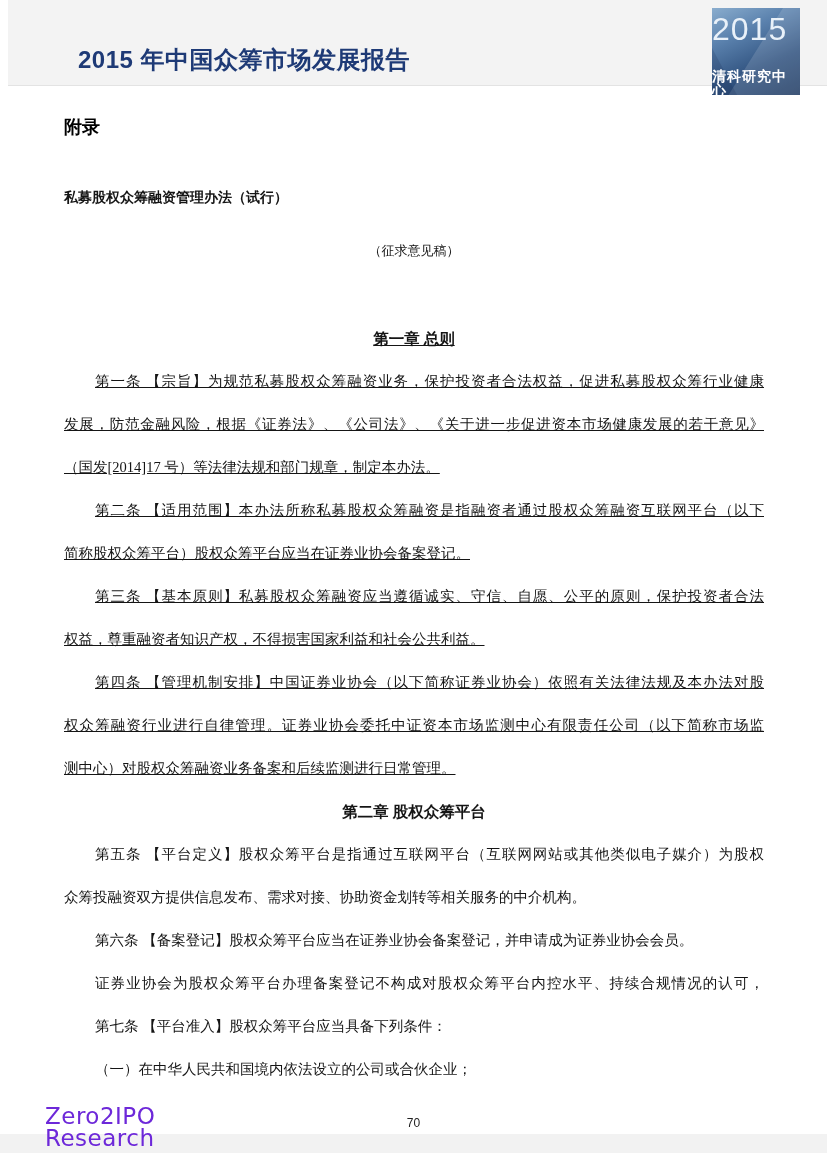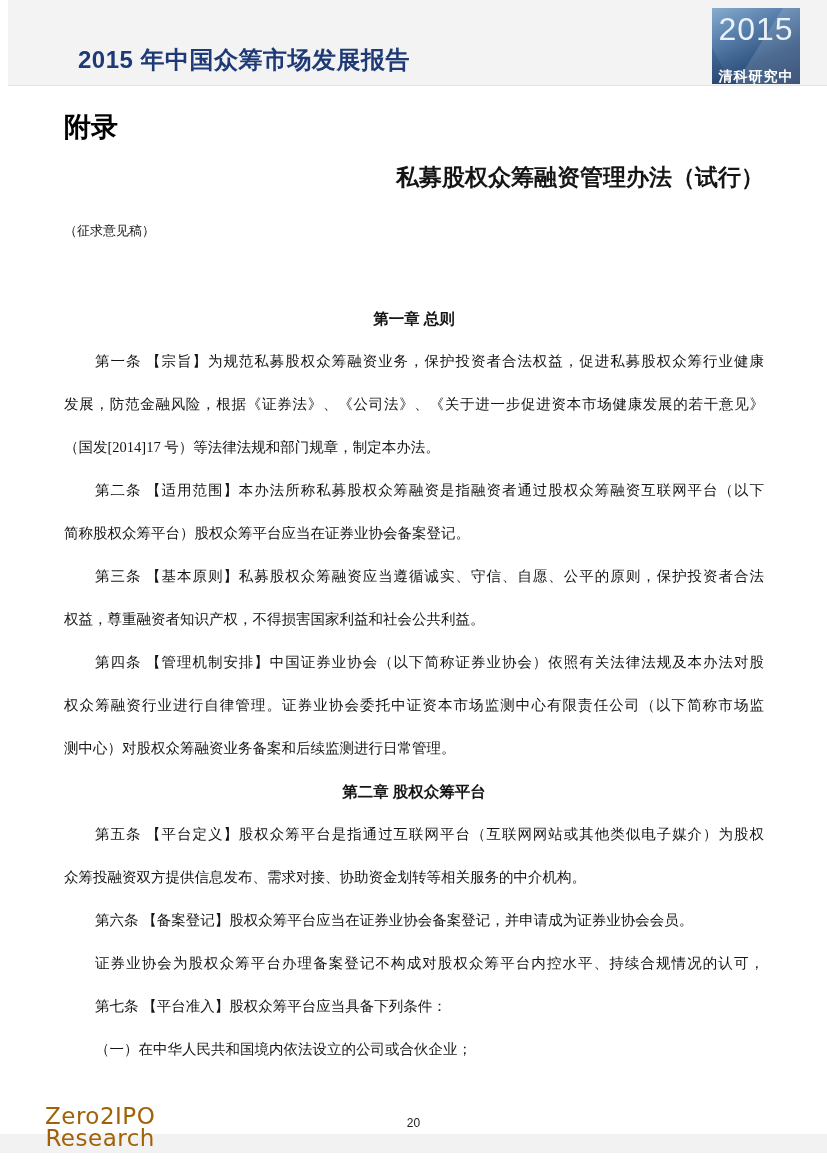--- a/index.html
+++ b/index.html
@@ -13,23 +13,23 @@
     position:absolute; top:0; left:8px; width:827px; height:85px;
     background:#f3f3f3; border-bottom:1px solid #e3e3e3;
   }
   .report-title {
     position:absolute; left:70px; bottom:9px;
     font-family:"Liberation Sans","DejaVu Sans",sans-serif;
     font-weight:bold; font-size:24px; color:#1e3a76; letter-spacing:0.5px;
     white-space:nowrap;
   }
   .logo-box {
-    position:absolute; top:8px; right:27px; width:88px; height:76px;
+    position:absolute; top:8px; right:27px; width:88px; height:87px;
     background:linear-gradient(155deg,#8aadce 0%,#5a81ad 30%,#30527f 65%,#1f3a62 100%);
-    overflow:hidden; text-align:center; z-index:5;
+    overflow:hidden; text-align:left; z-index:5;
   }
   .logo-box::before {
     content:""; position:absolute; left:46px; top:-25px; width:70px; height:150px;
     background:rgba(255,255,255,0.14); transform:rotate(32deg);
   }
   .logo-box::after {
     content:""; position:absolute; left:-40px; top:10px; width:60px; height:150px;
     background:rgba(20,40,80,0.18); transform:rotate(-28deg);
   }
   .logo-year {
@@ -45,41 +45,41 @@
   .logo-org-en {
     position:relative; z-index:2; margin-top:13px; line-height:1;
     font-family:"Liberation Sans","DejaVu Sans",sans-serif;
     font-size:8.5px; color:#cfdeed; letter-spacing:0.3px;
   }
 
   
   .content { position:absolute; top:85px; left:64px; width:700px; color:#151515; }
   .appendix {
     margin-top:30px; font-family:"Liberation Sans","DejaVu Sans",sans-serif;
-    font-weight:bold; font-size:27px; color:#000; line-height:25px;
+    font-weight:bold; font-size:18px; color:#000; line-height:25px;
   }
   .doc-title {
-    margin-top:24px; text-align:right; font-weight:bold; font-size:23px; line-height:28px;
+    margin-top:44px; text-align:left; font-weight:bold; font-size:14px; line-height:28px;
   }
-  .doc-subtitle { margin-top:30px; text-align:left; font-size:13px; line-height:18px; }
-  .rhythm { margin-top:57px; }
+  .doc-subtitle { margin-top:30px; text-align:center; font-size:13px; line-height:18px; }
+  .rhythm { margin-top:57px;text-decoration:underline; }
   .ln { height:43px; line-height:43px; font-size:14.5px; white-space:normal; }
   .ch-head { font-weight:bold; text-align:center; font-size:15.5px; }
   .ind { padding-left:31px; }
   .full { text-align:justify; text-align-last:justify; }
 
   
   .footer-stripe {
     position:absolute; top:1134px; left:0; width:827px; height:19px;
     background:#f2f2f2; z-index:1;
   }
   .brand {
     position:absolute; left:45px; top:1105px; z-index:2;
     font-family:"DejaVu Sans","Liberation Sans",sans-serif;
-    font-size:23px; font-weight:400; color:#a16207; line-height:22px; letter-spacing:0.5px;text-align:center;
+    font-size:23px; font-weight:400; color:#6d28d9; line-height:22px; letter-spacing:0.5px;
   }
   .page-number {
     position:absolute; top:1116px; left:0; width:827px; text-align:center;
     font-family:"Liberation Sans","DejaVu Sans",sans-serif;
     font-size:12px; color:#222; z-index:2;
   }
 </style>
 </head>
 <body>
 
@@ -122,15 +122,15 @@
       <div class="ln ind">第七条 【平台准入】股权众筹平台应当具备下列条件：</div>
       <div class="ln ind">（一）在中华人民共和国境内依法设立的公司或合伙企业；</div>
     </div>
   </div>
 
   <div class="footer-stripe"></div>
   <div class="brand">
     <div>Zero2IPO</div>
     <div>Research</div>
   </div>
-  <div class="page-number">20</div>
+  <div class="page-number">70</div>
 
 </div>
 
 </body></html>

